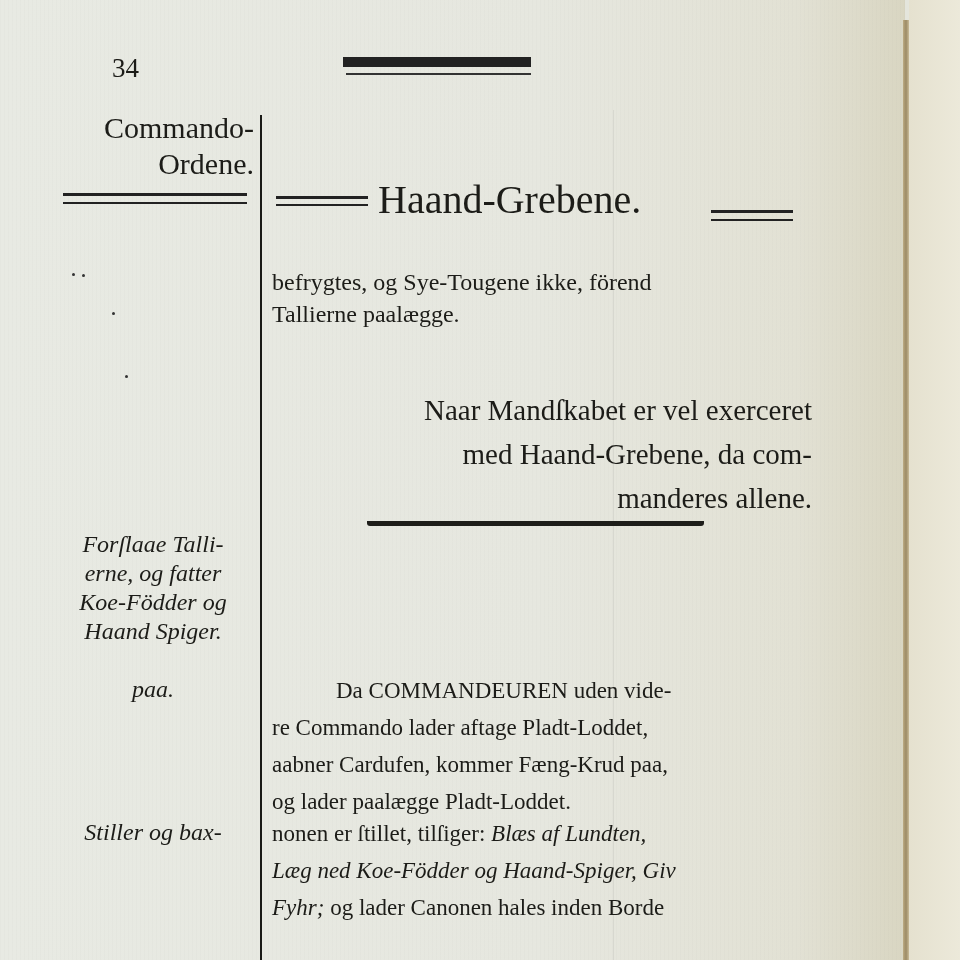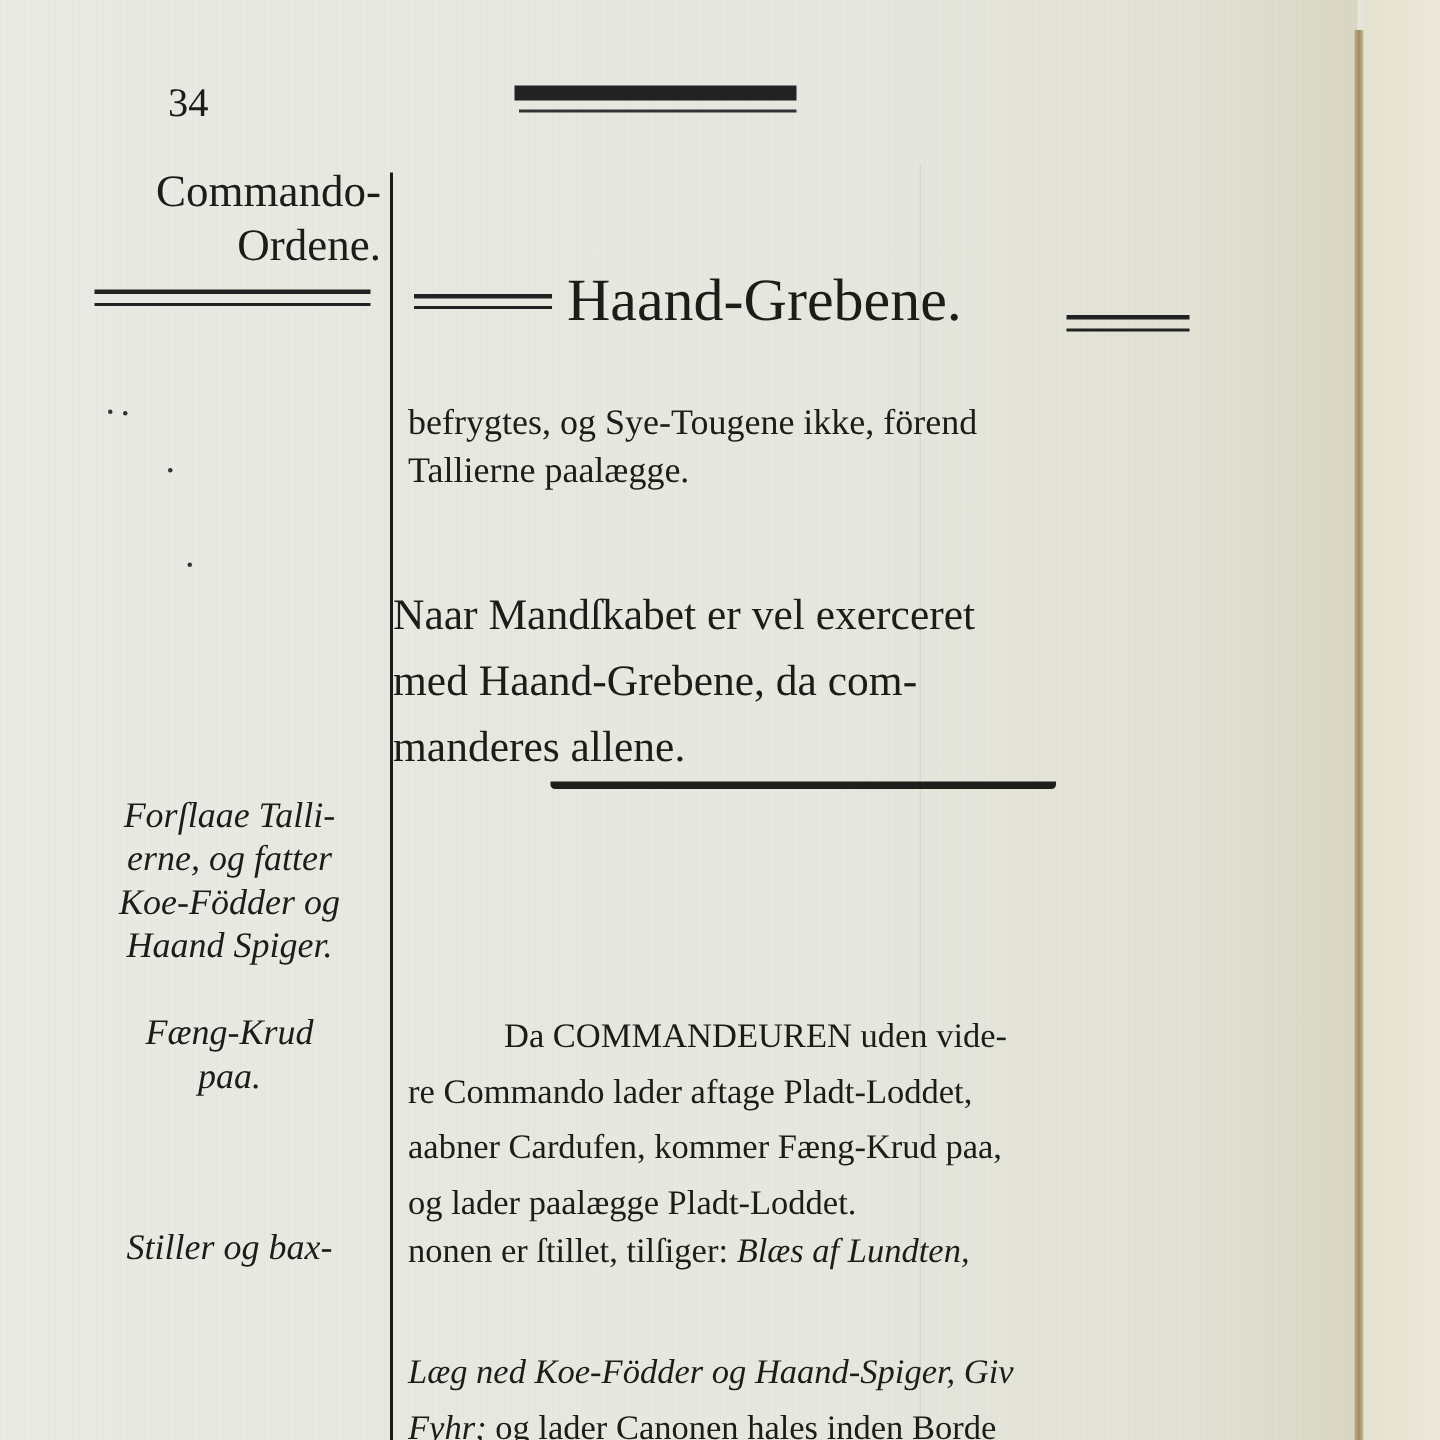--- a/index.html
+++ b/index.html
@@ -46,34 +46,34 @@
   .dbl-rule.b { height:2px; }
 
   .main-title {
     position:absolute; left:378px; top:178px; font-size:40px; line-height:44px;
   }
   .body-text {
     position:absolute; left:272px; width:522px; font-size:24px; line-height:32px;
     text-align:justify;
   }
   .centered {
-    position:absolute; left:262px; width:550px; text-align:left;
+    position:absolute; left:262px; width:550px; text-align:right;
     font-size:29px; line-height:44px;
   }
   .section-rule {
     position:absolute; left:367px; top:521px; width:337px; height:5px; background:#1e1e1a;
     border-radius:0 0 3px 3px;
   }
   .margin-note {
     position:absolute; left:52px; width:202px; font-style:italic; font-size:24px; line-height:29px;
     text-align:center;
   }
   .para { position:absolute; left:272px; width:516px; font-size:23px; line-height:37px; text-align:justify; }
   .indent { display:inline-block; width:64px; }
-  .ital { font-style:italic;margin-top:44px; }
+  .ital { font-style:italic; }
   .faint-dot { position:absolute; width:3px; height:3px; background:#333; border-radius:50%; }
 </style>
 </head>
 <body>
 
 <div class="page"></div>
 <div class="gutter-edge"></div>
 <div class="next-page"></div>
 <div class="fold-line"></div>
 
@@ -104,21 +104,20 @@
 <div class="centered" style="top:476px;">manderes allene.</div>
 <div class="section-rule"></div>
 
 <div class="margin-note" style="top:530px;">
   <div>Forſlaae Talli-</div>
   <div>erne, og fatter</div>
   <div>Koe-Födder og</div>
   <div>Haand Spiger.</div>
 </div>
 <div class="margin-note" style="top:675px;">
-  <div>Fæng-Krud</div>
   <div>paa.</div>
 </div>
 <div class="margin-note" style="top:818px;">
   <div>Stiller og bax-</div>
 </div>
 
 <div class="para" style="top:672px;">
   <div><span class="indent"></span><span>Da COMMANDEUREN uden vide-</span></div>
   <div>re Commando lader aftage Pladt-Loddet,</div>
   <div>aabner Cardufen, kommer Fæng-Krud paa,</div>

